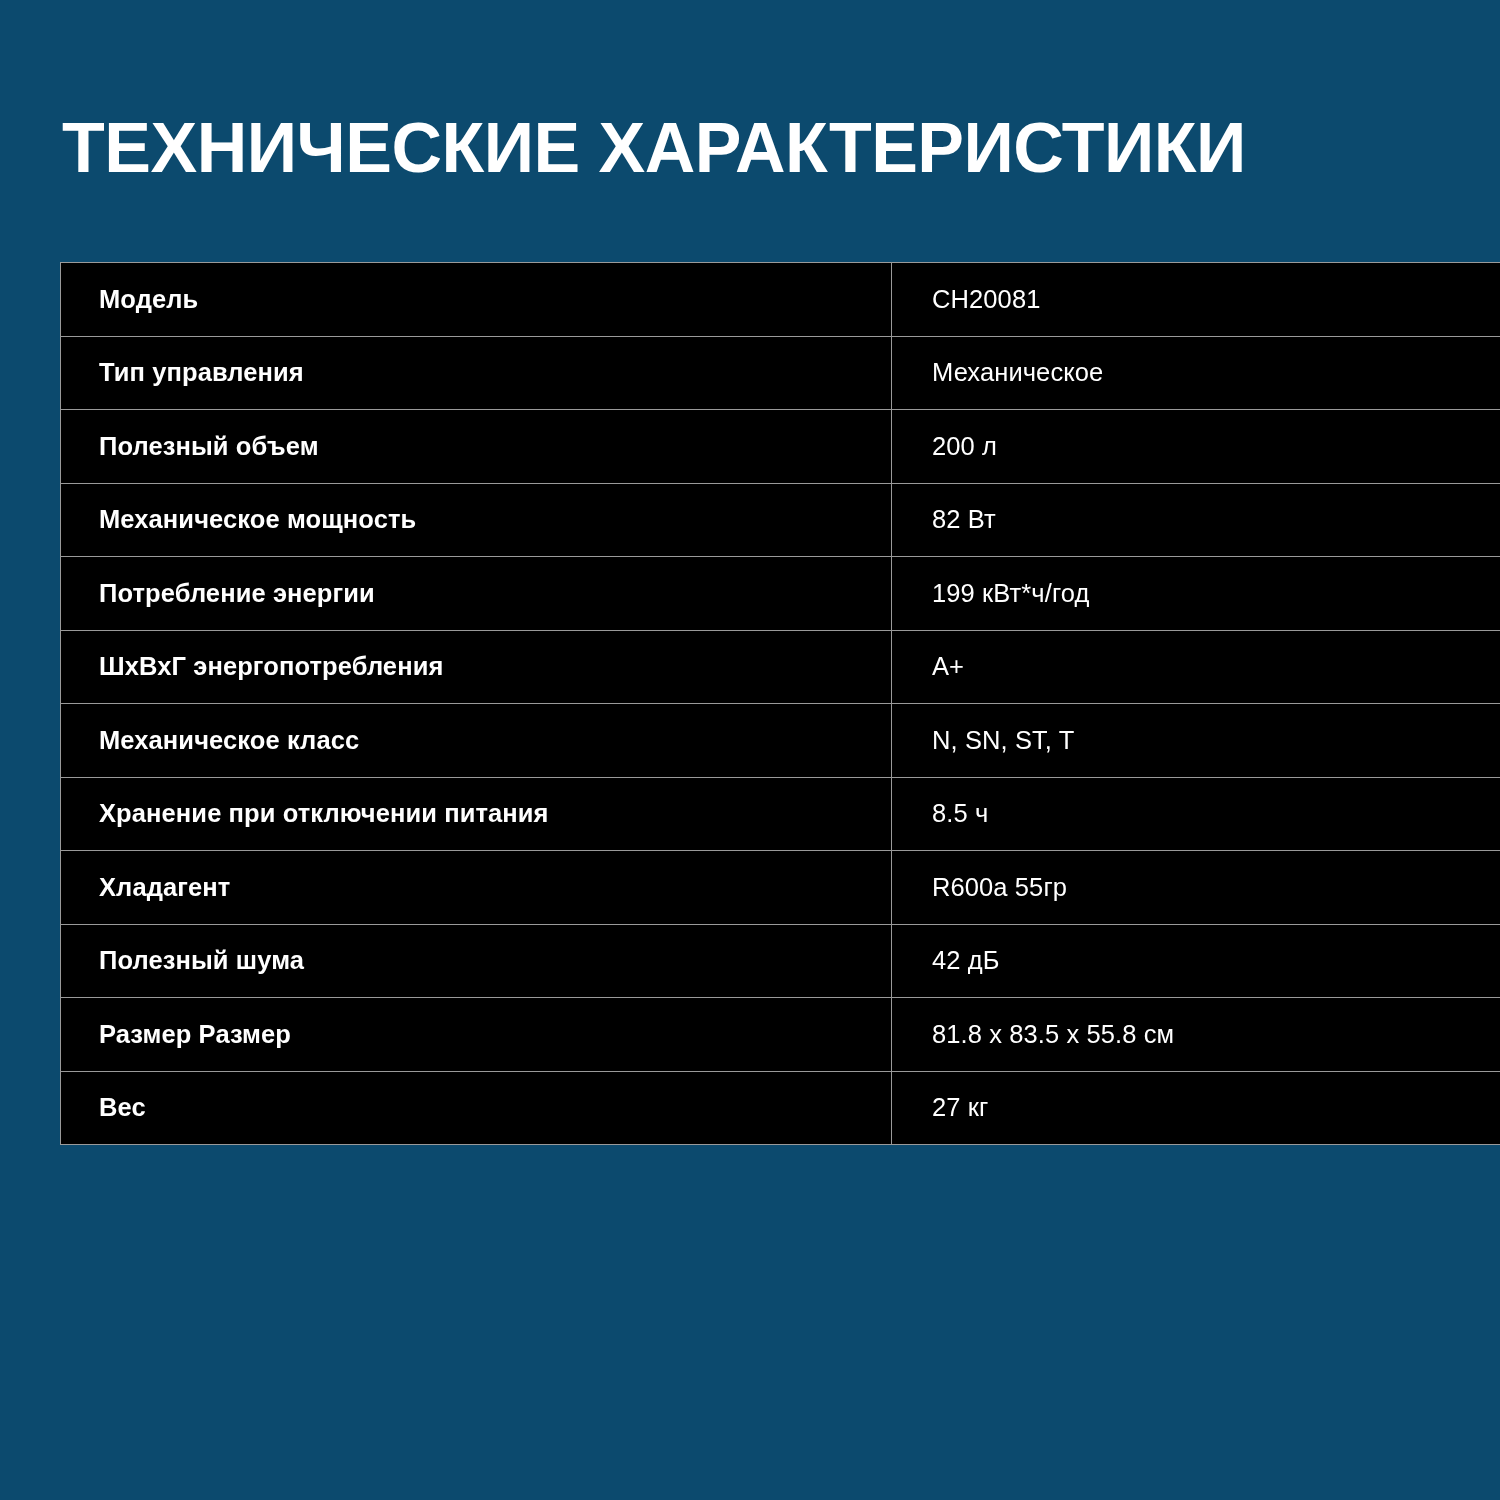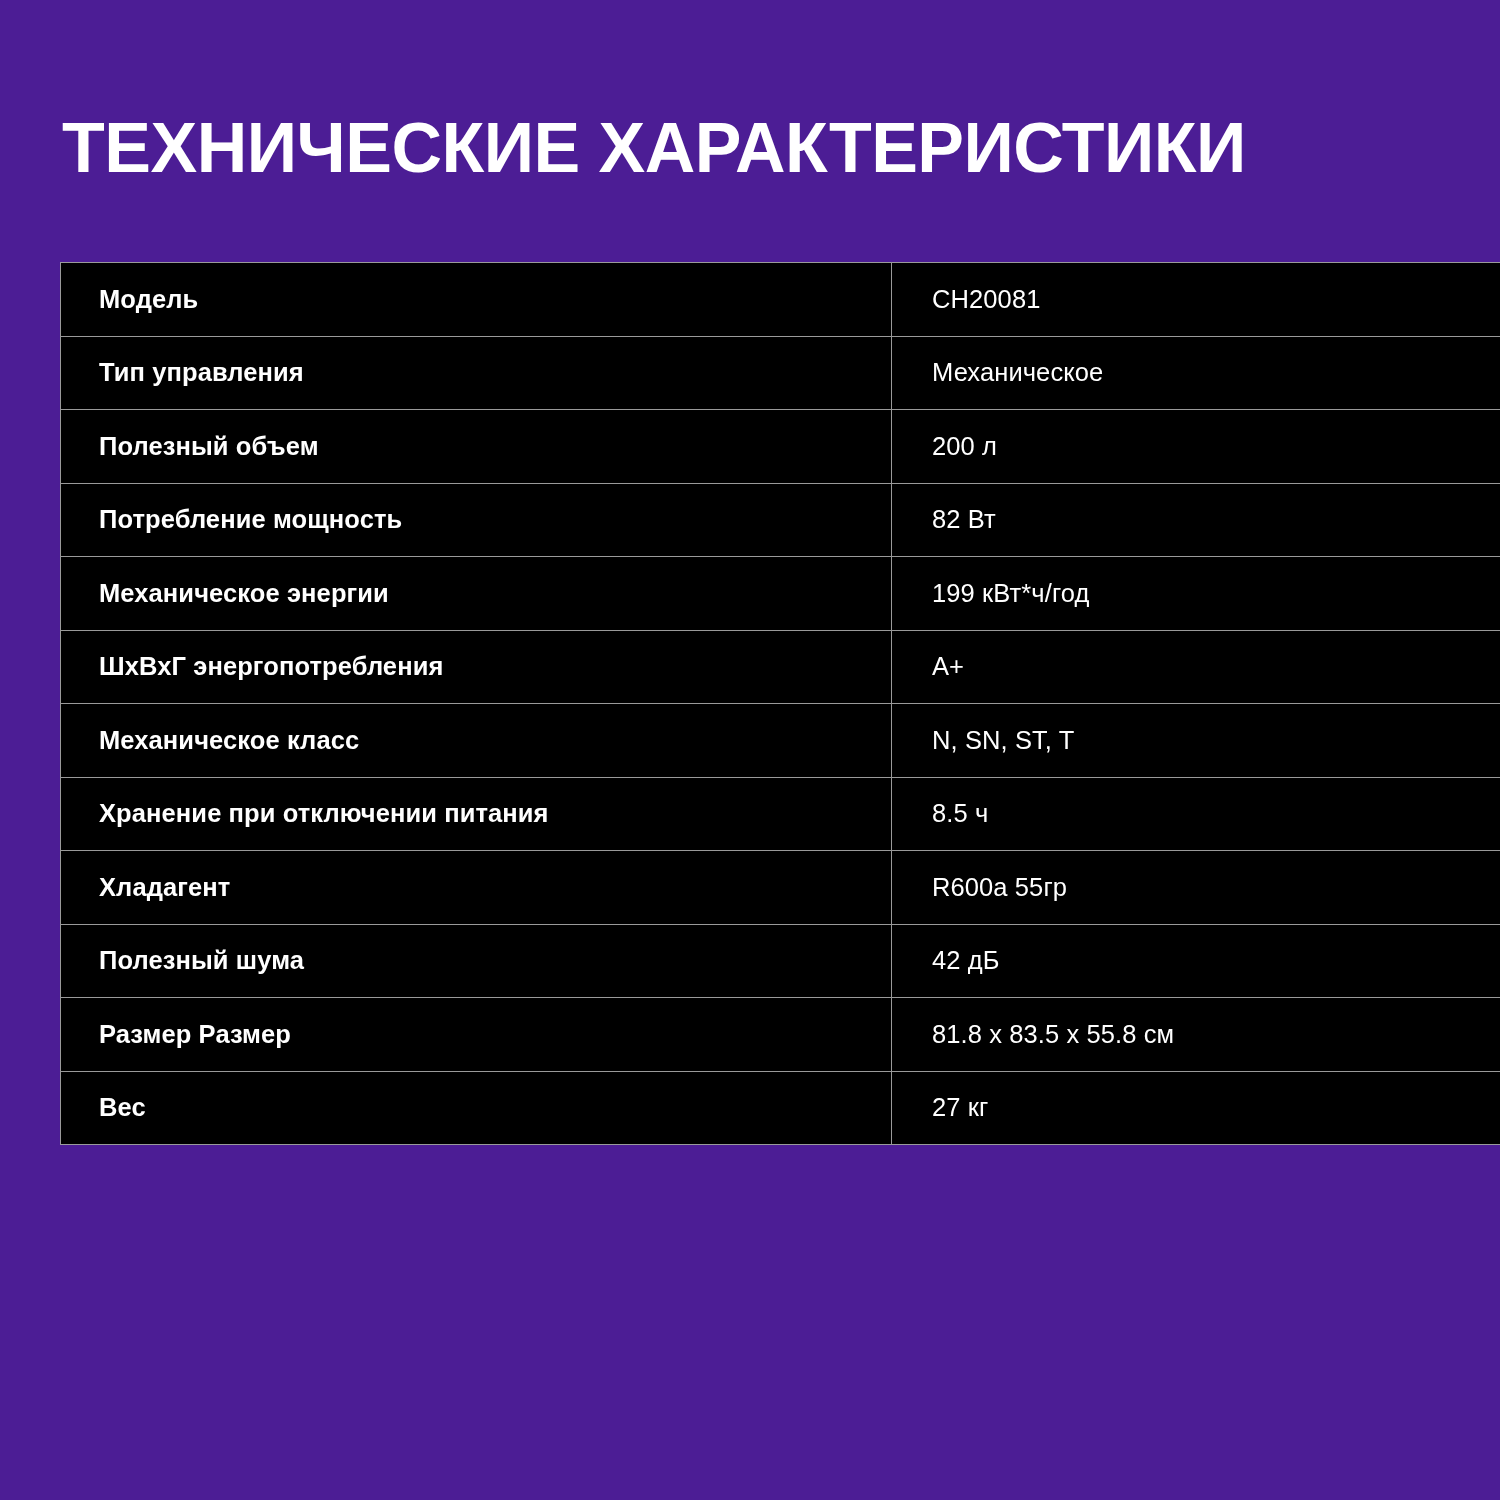--- a/index.html
+++ b/index.html
@@ -13,21 +13,21 @@
     overflow: hidden;
     font-family: "Liberation Sans", sans-serif;
     color: #ffffff;
     -webkit-font-smoothing: antialiased;
   }
 
   .page {
     position: relative;
     width: 1500px;
     height: 1500px;
-    background: #4c1d95;
+    background: #0c4a6e;
     box-sizing: border-box;
   }
 
   .page-title {
     position: absolute;
     left: 62px;
     top: 66px;
     font-size: 70px;
     line-height: 1.0;
     font-weight: 700;
@@ -87,25 +87,25 @@
       </tr>
       <tr>
         <td class="label">Тип управления</td>
         <td class="value">Механическое</td>
       </tr>
       <tr>
         <td class="label">Полезный объем</td>
         <td class="value">200 л</td>
       </tr>
       <tr>
-        <td class="label">Потребление мощность</td>
+        <td class="label">Механическое мощность</td>
         <td class="value">82 Вт</td>
       </tr>
       <tr>
-        <td class="label">Механическое энергии</td>
+        <td class="label">Потребление энергии</td>
         <td class="value">199 кВт*ч/год</td>
       </tr>
       <tr>
         <td class="label">ШхВхГ энергопотребления</td>
         <td class="value">A+</td>
       </tr>
       <tr>
         <td class="label">Механическое класс</td>
         <td class="value">N, SN, ST, T</td>
       </tr>

